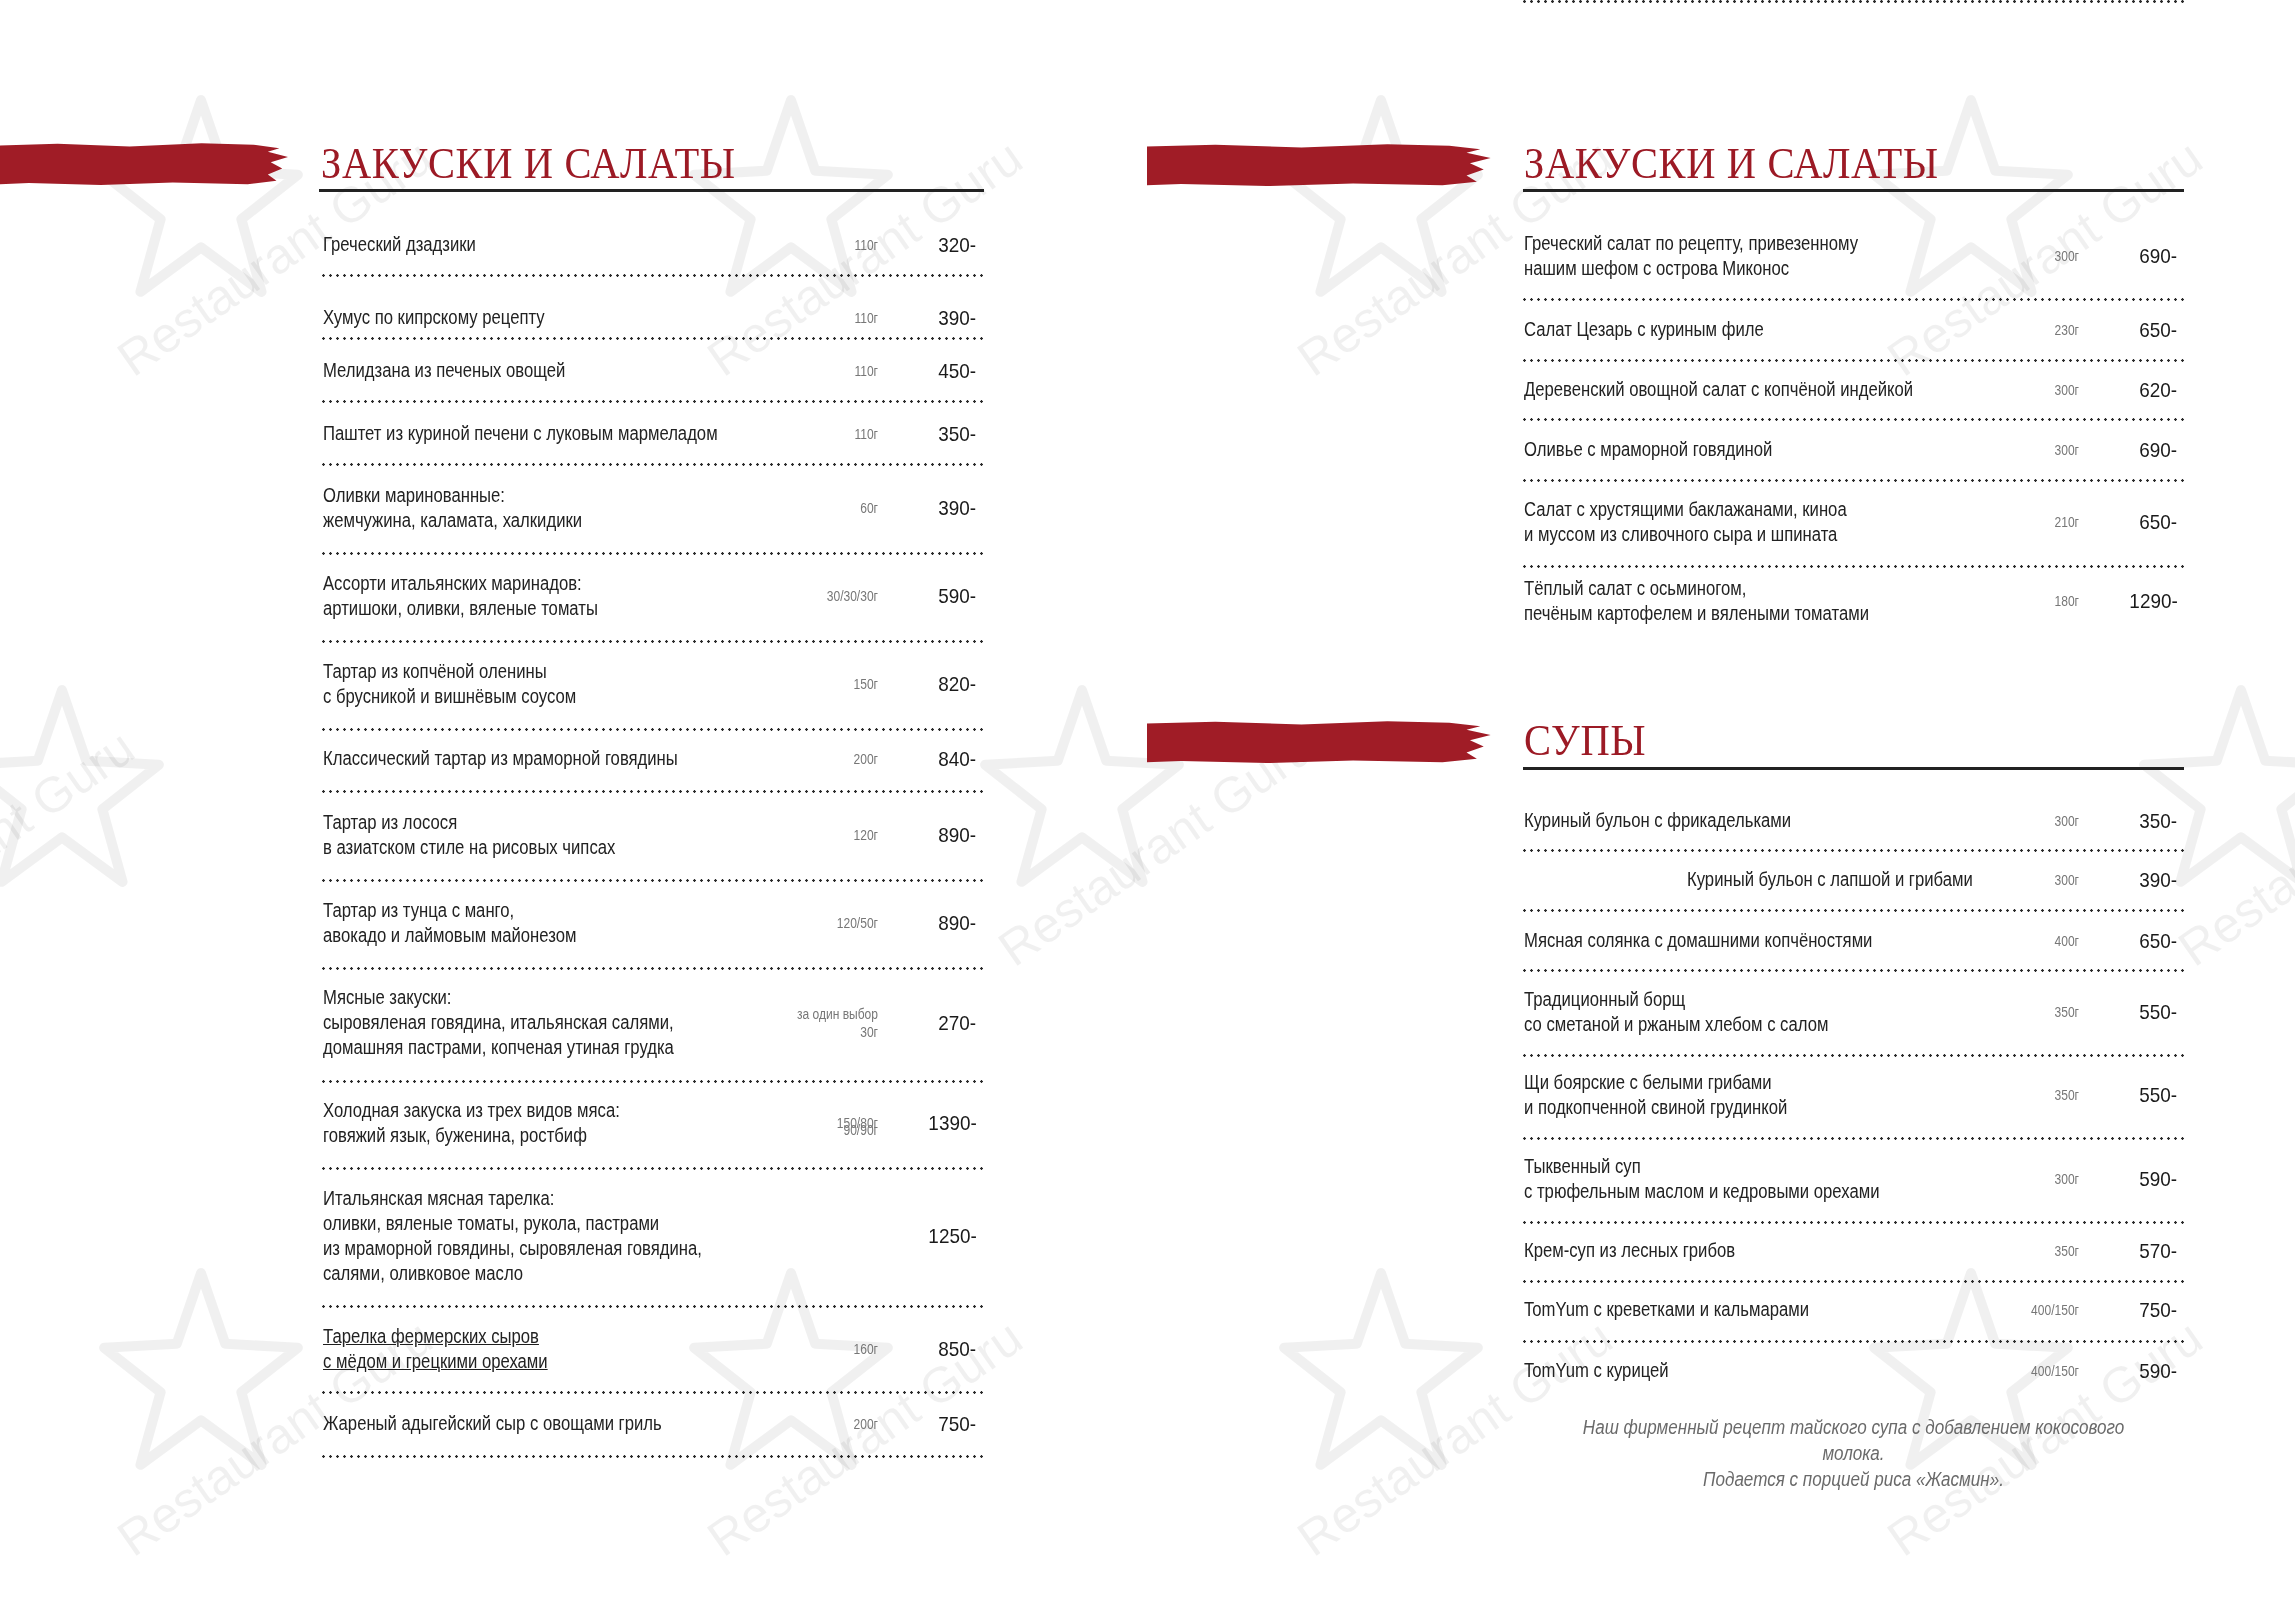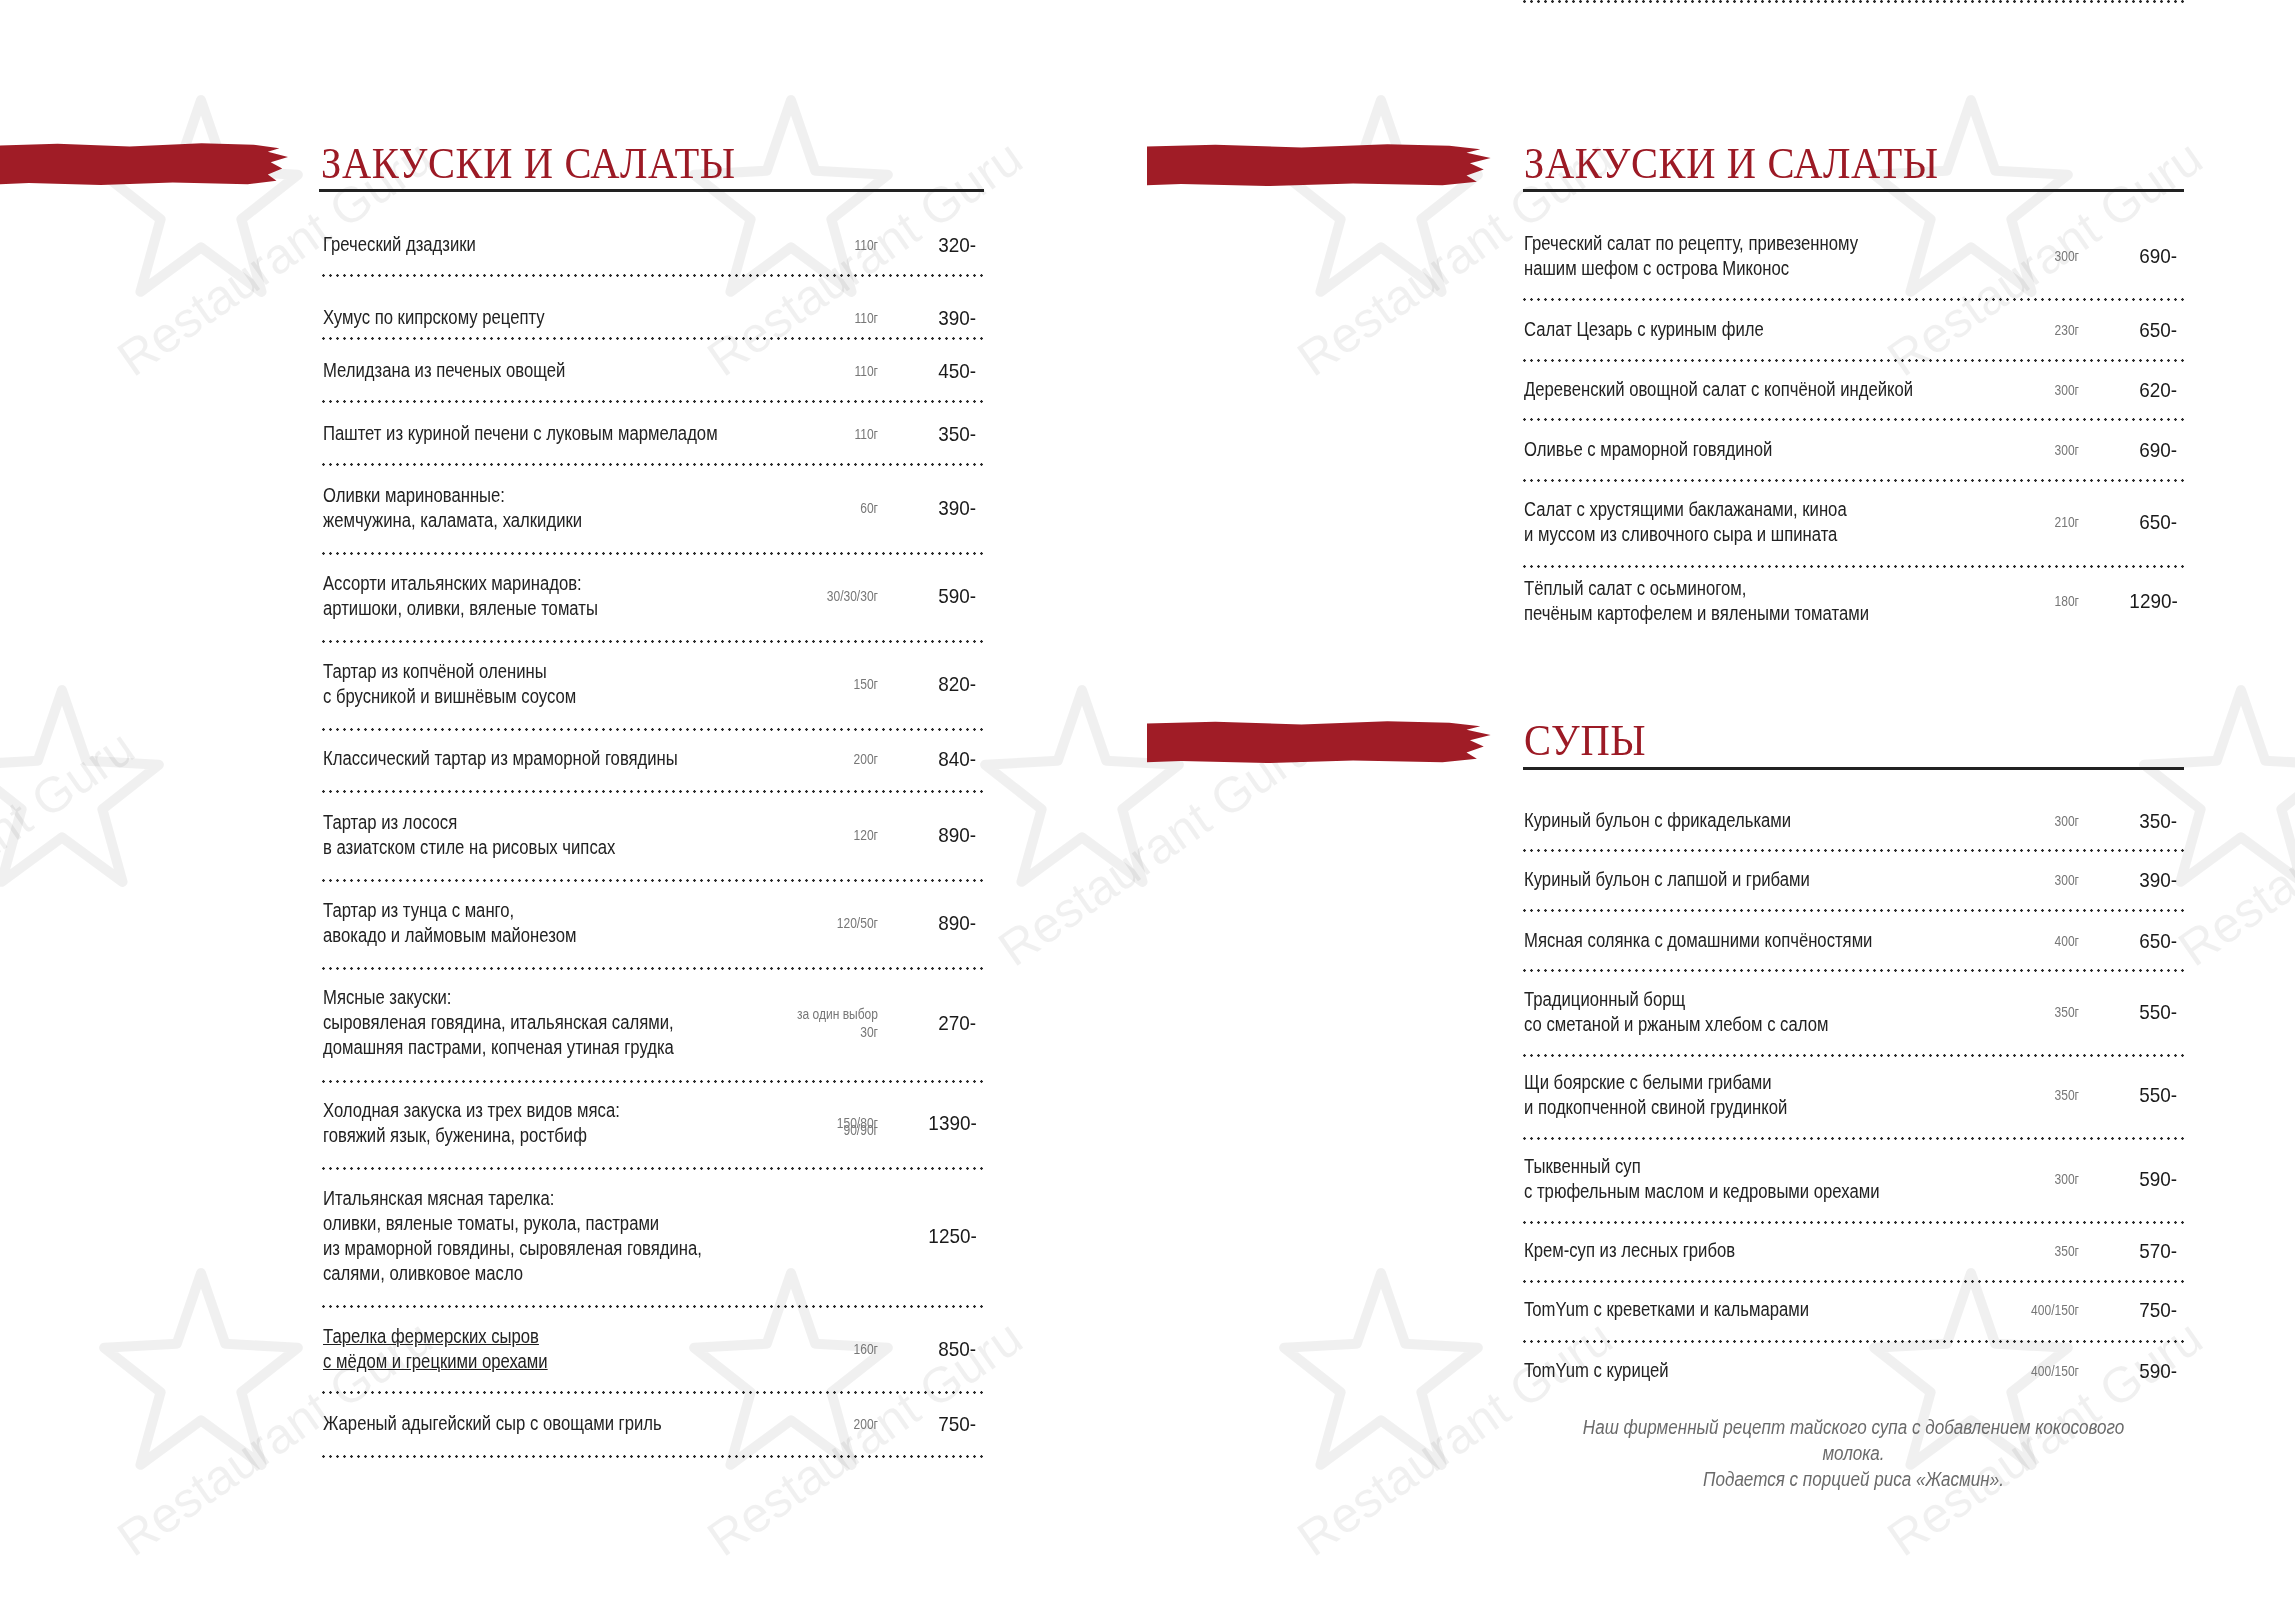--- a/index.html
+++ b/index.html
@@ -240,21 +240,21 @@
   <div class="brush" style="left:-1.4px;top:720px;width:344px;"></div>
   <div class="section-title" style="left:376px;top:719px;">СУПЫ</div>
   <div class="rule" style="left:375px;top:767px;width:661px;"></div>
   <div id="soup-list">
       <div class="row" style="left: 376px; top: 779px; width: 659px; height: 83px;">
         <div class="name">Куриный бульон с фрикадельками</div>
         <div class="weight" style="right: 104px; width: 180px; top: 50%; transform: translateY(-50%) scaleX(0.86);">300г</div>
         <div class="price" style="right: 5.6px; top: 50%; transform: translateY(-50%) scaleX(0.9);">350-</div>
       </div>
       <div class="dots" style="left: 373px; top: 849px; width: 665px;"></div>
-      <div class="row" style="left: 376px; top: 838px; width: 659px; height: 83px;">
+      <div class="row" style="left: 376px; top: 838px; width: 659px; height: 83px; justify-content: center;">
         <div class="name">Куриный бульон с лапшой и грибами</div>
         <div class="weight" style="right: 104px; width: 180px; top: 50%; transform: translateY(-50%) scaleX(0.86);">300г</div>
         <div class="price" style="right: 5.6px; top: 50%; transform: translateY(-50%) scaleX(0.9);">390-</div>
       </div>
       <div class="dots" style="left: 373px; top: 909px; width: 665px;"></div>
       <div class="row" style="left: 376px; top: 899px; width: 659px; height: 83px;">
         <div class="name">Мясная солянка с домашними копчёностями</div>
         <div class="weight" style="right: 104px; width: 180px; top: 50%; transform: translateY(-50%) scaleX(0.86);">400г</div>
         <div class="price" style="right: 5.6px; top: 50%; transform: translateY(-50%) scaleX(0.9);">650-</div>
       </div>

